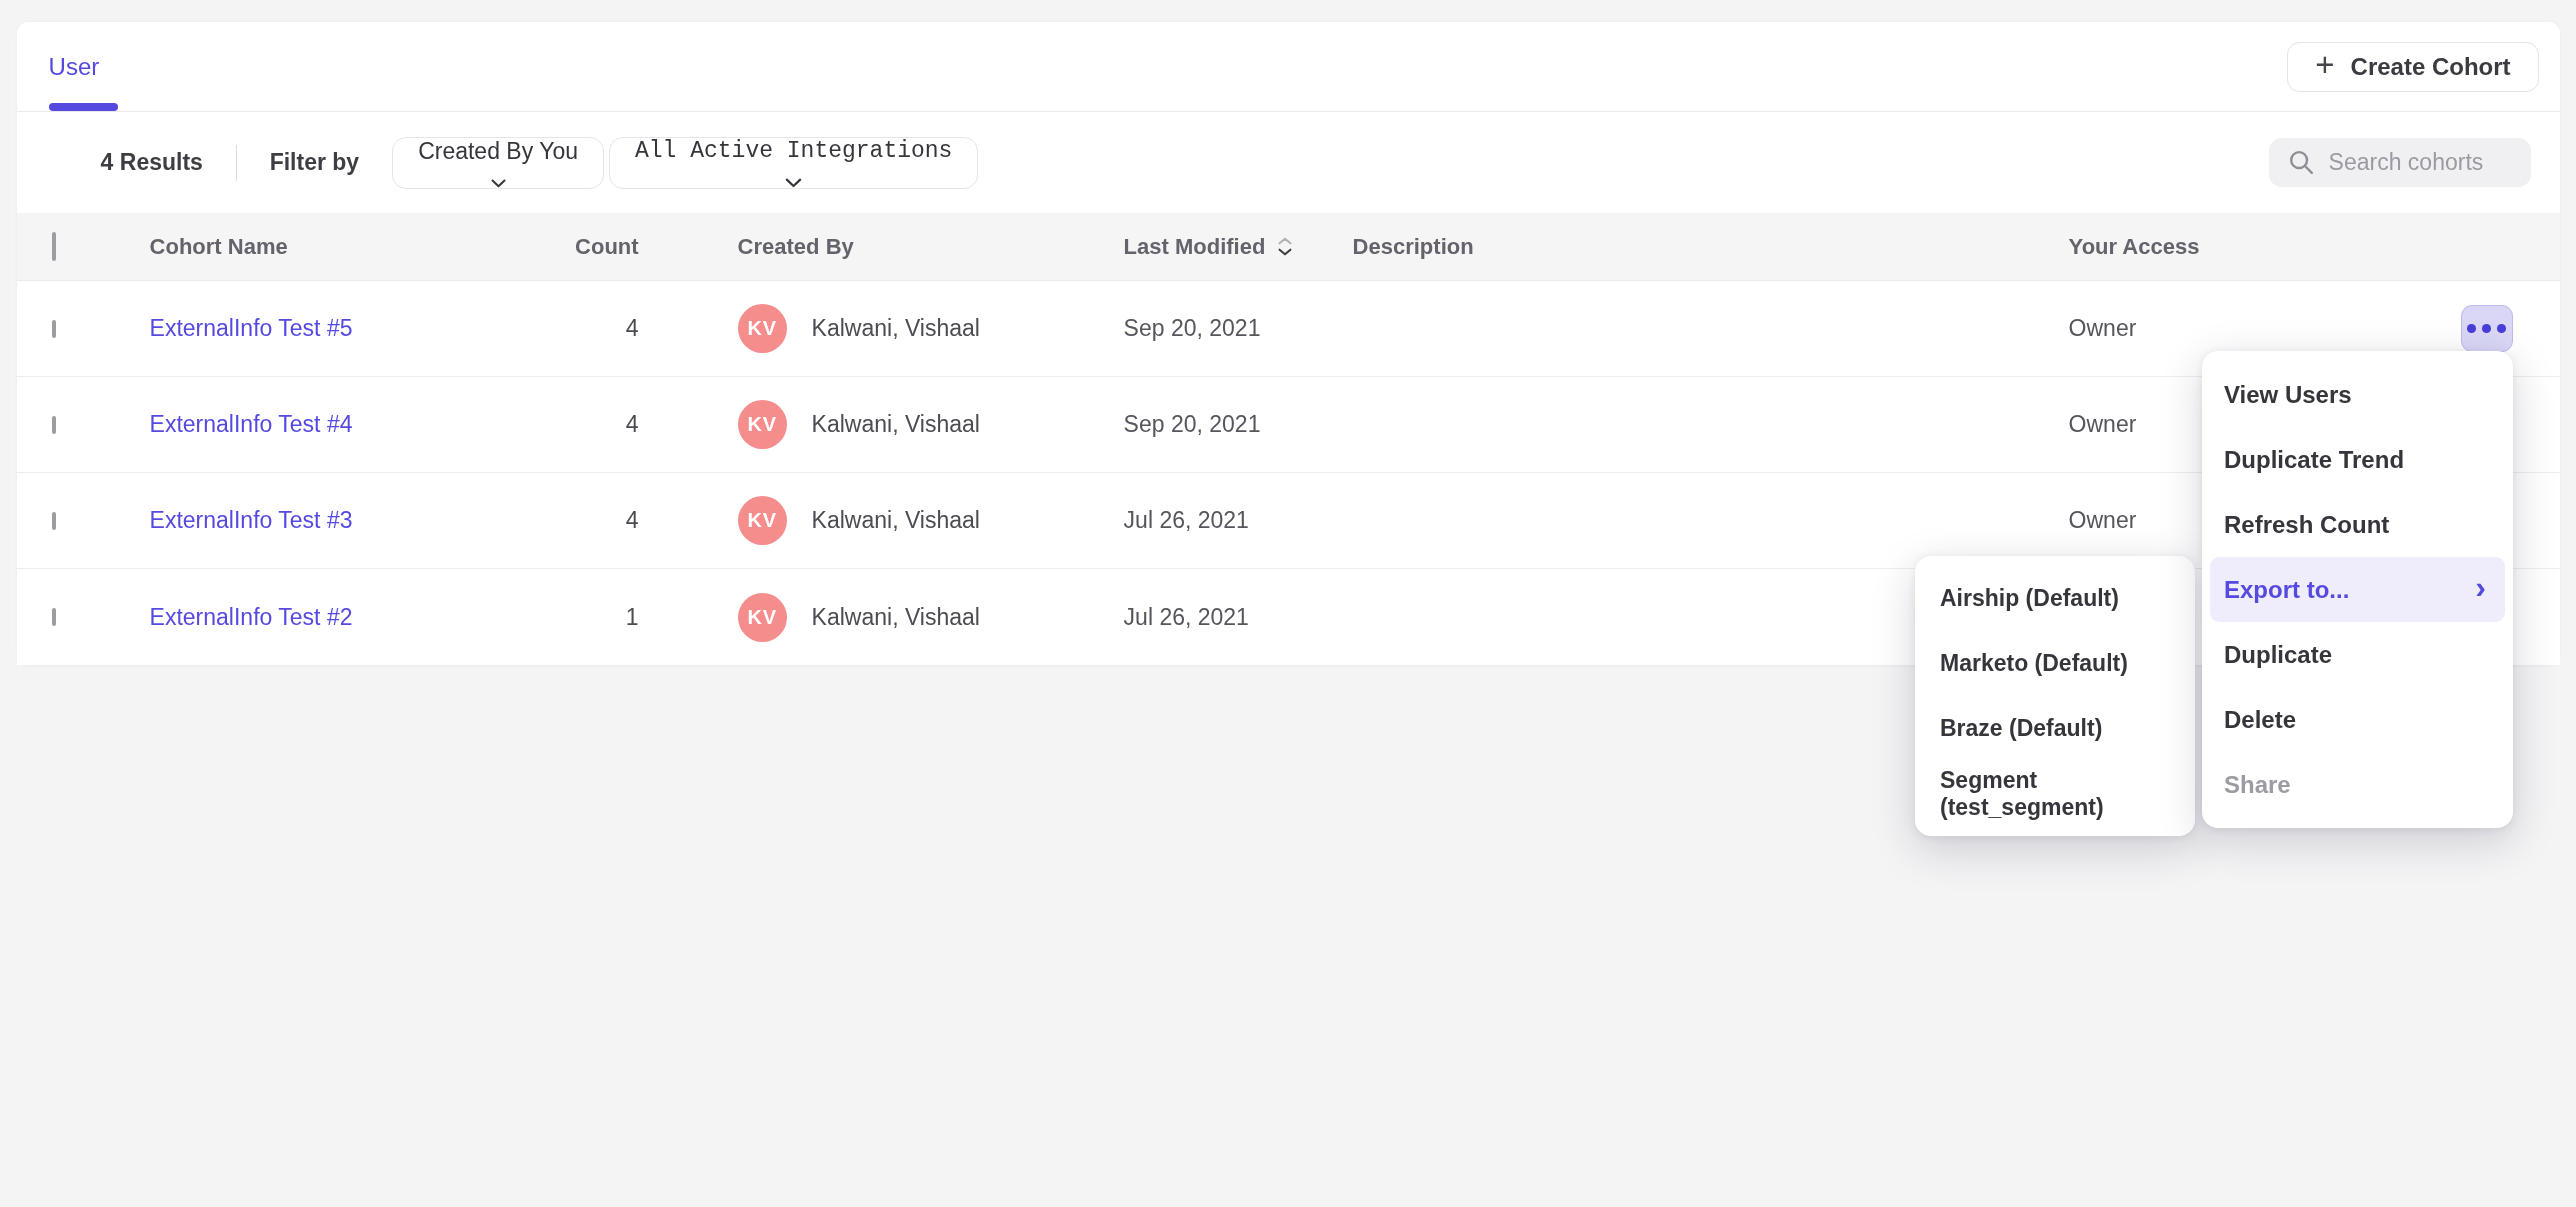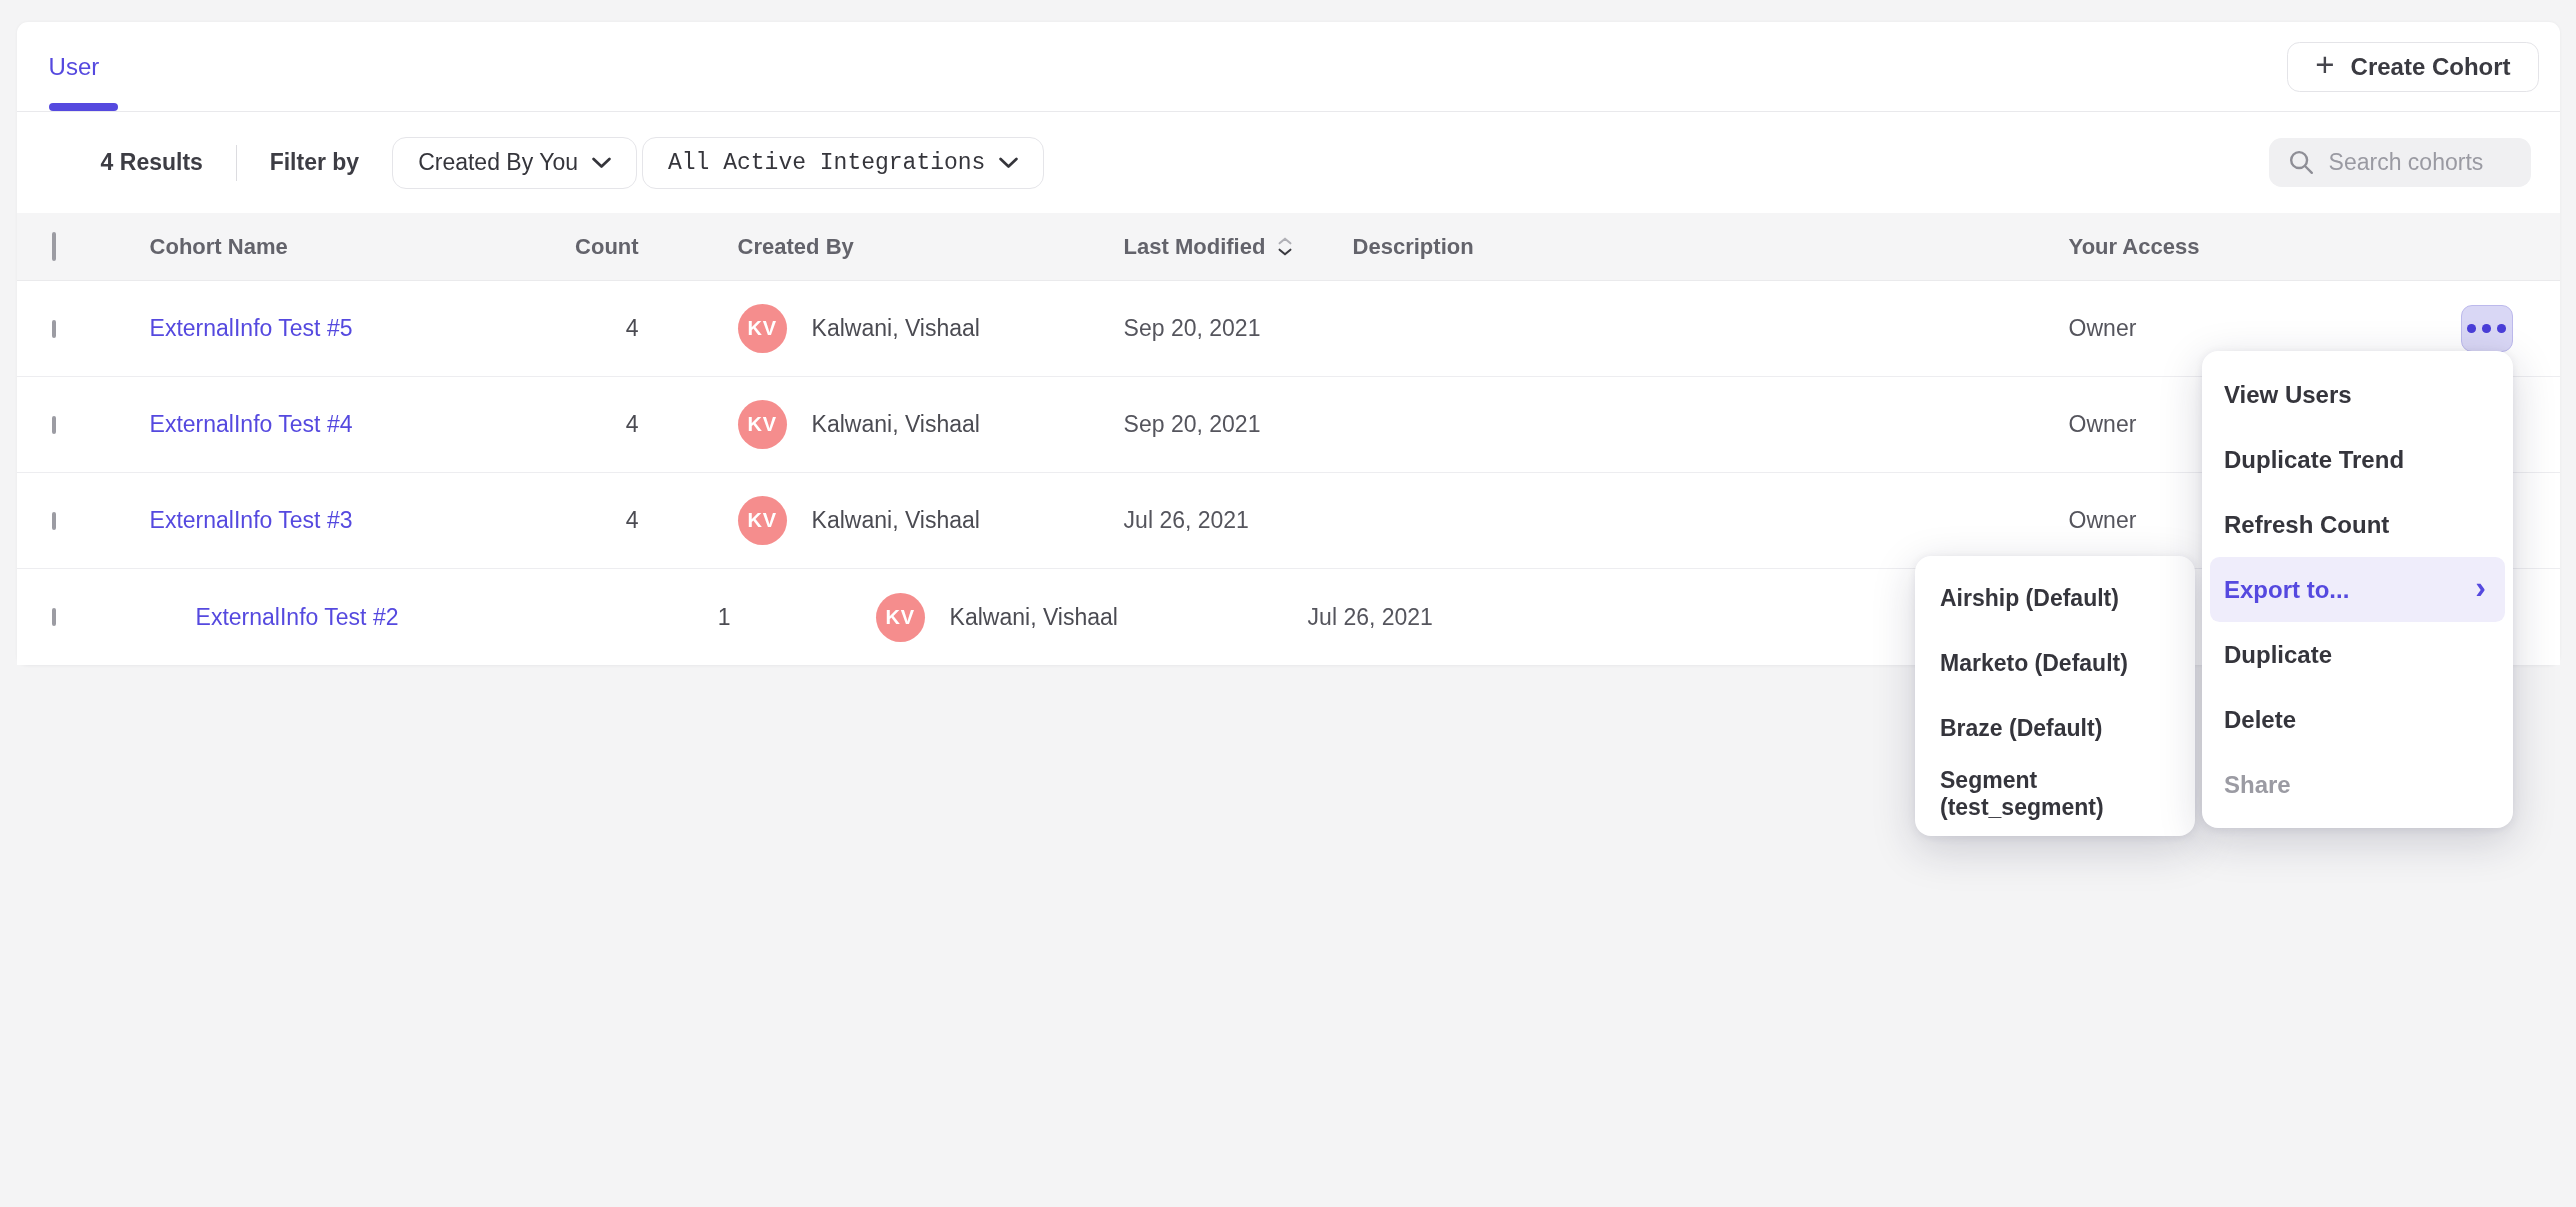--- a/index.html
+++ b/index.html
@@ -22,34 +22,34 @@
                 border-radius:12.6px; font-size:24px; font-weight:600; color:#3a3a41; cursor:pointer; }
   .plus-glyph { font-size:33px; font-weight:400; color:#45454c; line-height:1; margin-top:-3.2px; }
 
   
   .toolbar { height:101px; display:flex; align-items:center; padding:0 29px 0 84px; }
   .results { font-size:23px; font-weight:700; color:#3d3d44; }
   .vdiv { width:0.8px; height:36px; background:#dcdce0; margin:0 33px; }
   .filter-by { font-size:23px; font-weight:600; color:#3d3d44; }
   .pill { display:flex; align-items:center; gap:14px; height:52px; padding:0 25px;
           background:#fff; border:1.6px solid #e5e5e9; border-radius:14px;
-          font-size:23px; font-weight:500; color:#35353b; cursor:pointer; }
+          font-size:23px; font-weight:500; color:#35353b; cursor:pointer;flex-direction:column; }
   .pill.first { margin-left:33px; } .pill + .pill { margin-left:5px;font-family:Liberation Mono, monospace; }
   .chev { width:19px; height:12px; }
   .search { margin-left:auto; display:flex; align-items:center; gap:14px; width:262px; height:49px;
             padding:16px 19px; background:#f0f0f2; border-radius:12.6px; }
   .search input { flex:1; min-width:0; border:none; outline:none; background:transparent;
                   font-family:"Liberation Sans", sans-serif; font-size:23px; color:#3a3a40; }
   .search input::placeholder { color:#9a9aa2; }
 
   
   .thead { display:flex; align-items:center; height:68px; background:#f5f5f6;
            border-bottom:0.8px solid #eaeaec; font-size:22px; font-weight:700; color:#63636b; }
   .row { display:flex; align-items:center; height:96px; border-bottom:0.8px solid #ededf0; background:#fff; }
-  .row:last-child { border-bottom:none;gap:46px; }
+  .row:last-child { border-bottom:none; }
 
   .c-check    { flex:0 0 133px; padding-left:35px; }
   .c-name     { flex:0 0 356px; }
   .c-count    { flex:0 0 133px; text-align:right; }
   .c-created  { flex:0 0 485px; padding-left:99px; display:flex; align-items:center; }
   .c-modified { flex:0 0 229px; }
   .c-desc     { flex:1 1 auto; }
   .c-access   { flex:0 0 392px; }
   .c-actions  { flex:0 0 99px; }
 

